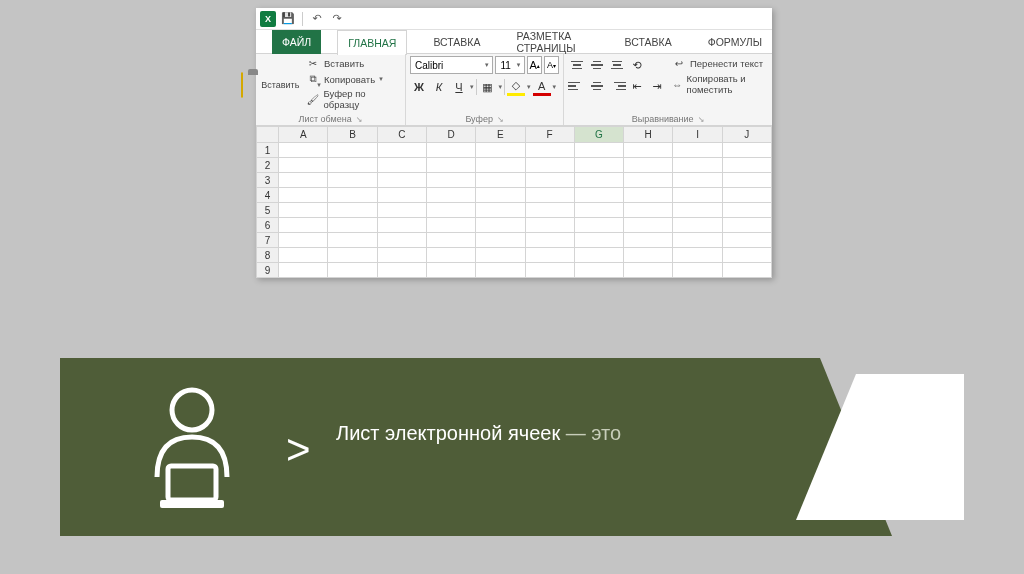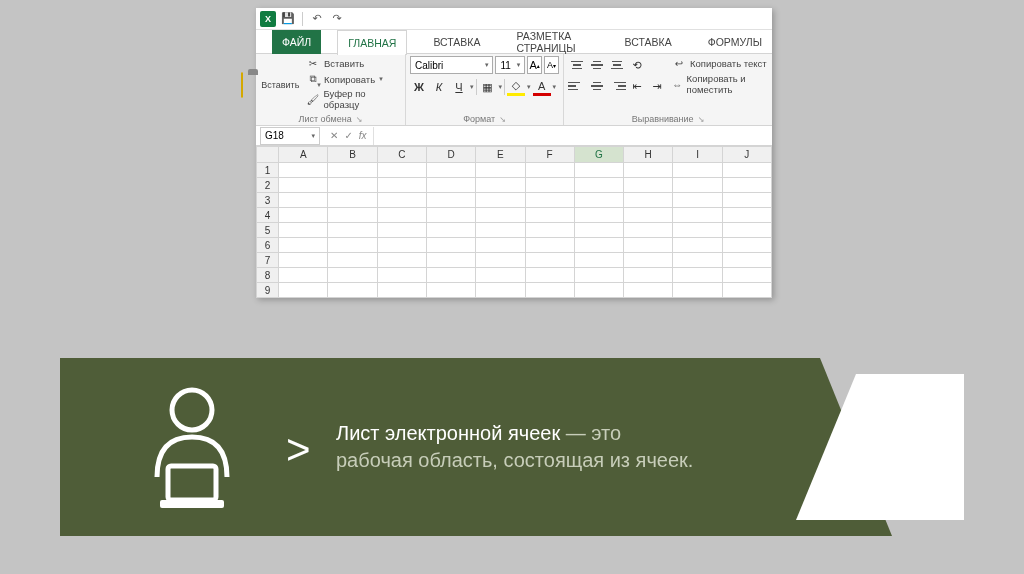--- a/index.html
+++ b/index.html
@@ -353,21 +353,21 @@
           <div class="fbtn">▦</div>
           <span class="dd-arrow-sm">▾</span>
           <div class="vsep"></div>
           <div class="fbtn" style="border-bottom:3px solid #ffeb00">◇</div>
           <span class="dd-arrow-sm">▾</span>
           <div class="fbtn" style="border-bottom:3px solid #d40000">A</div>
           <span class="dd-arrow-sm">▾</span>
         </div>
       </div>
       <div class="rgroup-label">
-        <span>Формат</span>
+        <span>Буфер</span>
         <span class="rgroup-launcher">↘</span>
       </div>
     </div>
 
     <div class="rgroup align-group" style="flex:1;border-right:none">
       <div class="rgroup-body align-body">
         <div class="align-icons">
           <div class="align-row">
             <div class="aicon">
                 <span style="width:12px"></span>
@@ -402,47 +402,35 @@
                 <span style="width:8px;align-self:flex-end"></span>
                 <span style="width:10px;align-self:flex-end"></span>
               </div>
             <div class="fbtn">⇤</div>
             <div class="fbtn">⇥</div>
           </div>
         </div>
         <div class="align-actions">
           <div class="align-act-row">
             <span class="micon">↩</span>
-            <span>Копировать текст</span>
+            <span>Перенести текст</span>
           </div>
           <div class="align-act-row">
             <span class="micon">⇔</span>
             <span>Копировать и поместить</span>
           </div>
         </div>
       </div>
       <div class="rgroup-label">
         <span>Выравнивание</span>
         <span class="rgroup-launcher">↘</span>
       </div>
     </div>
   </div>
 
-  <div class="namebox-row">
-    <div class="namebox">
-      <span>G18</span>
-      <span class="dd-arrow-sm">▾</span>
-    </div>
-    <div class="fx-icons">
-      <span>✕</span>
-      <span>✓</span>
-      <span style="font-style:italic">fx</span>
-    </div>
-    <div class="formula-bar"></div>
-  </div>
 
   <div class="grid">
     <table>
       <thead>
         <tr id="col-header-row">
           <th class="corner"></th>
         <th class="col-header">A</th>
             <th class="col-header">B</th>
             <th class="col-header">C</th>
             <th class="col-header">D</th>
@@ -586,15 +574,14 @@
     <svg viewBox="0 0 120 140">
       <circle cx="60" cy="28" r="20" fill="none" stroke="#fff" stroke-width="5"></circle>
       <path d="M25 95 Q25 55 60 55 Q95 55 95 95" fill="none" stroke="#fff" stroke-width="5"></path>
       <rect x="36" y="84" width="48" height="34" rx="3" fill="#4f5d38" stroke="#fff" stroke-width="5"></rect>
       <rect x="28" y="118" width="64" height="8" rx="2" fill="#fff"></rect>
     </svg>
   </div>
   <div class="chevron">&gt;</div>
   <div class="banner-text">
     <b>Лист электронной ячеек</b><span> — это</span><br>
-    <span>рабочая область, состоящая из ячеек.</span>
   </div>
 </div>
 
 </body></html>

